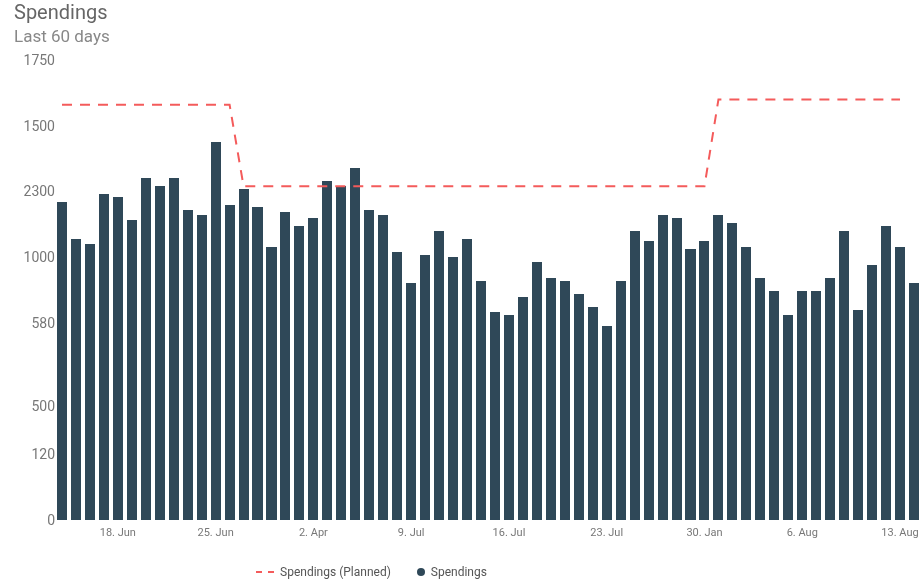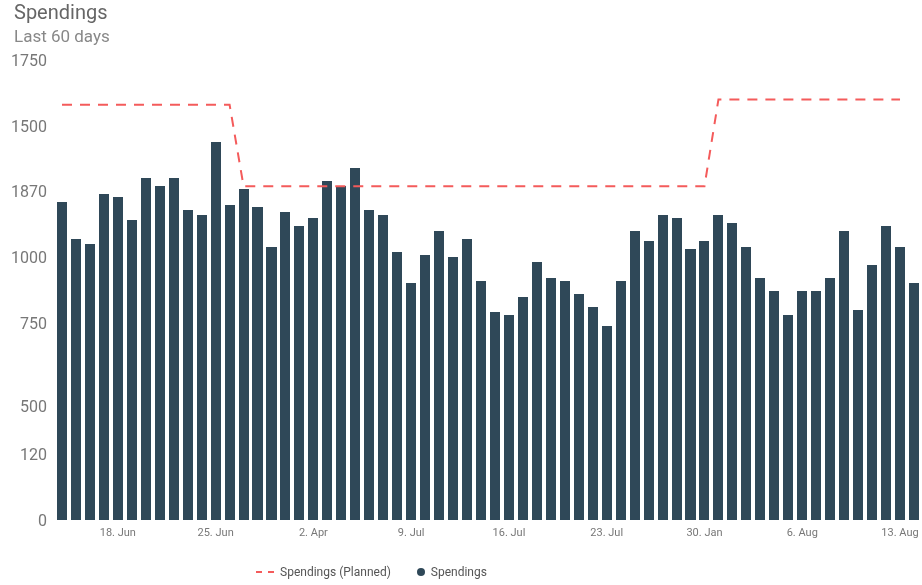--- a/index.html
+++ b/index.html
@@ -1,20 +1,20 @@
 <!DOCTYPE html>
 <html><head>
 <meta charset="utf-8">
 <style>
   html,body{margin:0;padding:0;background:#fff;font-family:-apple-system,BlinkMacSystemFont,"Segoe UI",Roboto,sans-serif;color:#666;}
   .container{width:743px;height:585px;position:relative;box-sizing:border-box;text-decoration:underline;}
   .title{position:absolute;left:14px;top:0;font-size:20px;color:#666;font-weight:400;}
   .subtitle{position:absolute;left:14px;top:26px;font-size:17px;color:#888;}
   .plot-area{position:absolute;left:55px;top:60px;width:852px;height:460px;}
-  .y-tick{position:absolute;right:100%;margin-right:8px;font-size:16px;color:#777;transform:translateY(-50%);}
+  .y-tick{position:absolute;right:100%;margin-right:0;font-size:14px;color:#777;transform:translateY(-50%);}
   .x-tick{position:absolute;top:100%;margin-top:6px;font-size:11px;color:#777;transform:translateX(-50%);white-space:nowrap;}
   .bars{position:absolute;inset:0;}
   .bar{position:absolute;bottom:0;background:#2f4858;}
   .svg-overlay{position:absolute;inset:0;pointer-events:none;}
   .planned{fill:none;stroke:#f45b5b;stroke-width:2;stroke-dasharray:10 8;}
   .legend{position:absolute;left:0;right:0;bottom:6px;display:flex;justify-content:center;gap:26px;align-items:center;font-size:12px;color:#555;}
   .legend-item{display:flex;align-items:center;gap:6px;}
   .dash-swatch{width:18px;height:0;border-top:2px dashed #f45b5b;}
   .dot-swatch{width:8px;height:8px;border-radius:50%;background:#2f4858;}
 </style>
@@ -89,23 +89,23 @@
         <div class="bar" style="left: 826.021px; width: 10.0564px; height: 294.4px;"></div>
         <div class="bar" style="left: 839.988px; width: 10.0564px; height: 273.371px;"></div>
         <div class="bar" style="left: 853.955px; width: 10.0564px; height: 236.571px;"></div>
       </div>
     <svg class="svg-overlay" id="svg" preserveAspectRatio="none" viewBox="0 0 852 460">
         <path d="M6.983606557377049 44.68571428571431 L20.950819672131146 44.68571428571431 L34.91803278688525 44.68571428571431 L48.885245901639344 44.68571428571431 L62.852459016393446 44.68571428571431 L76.81967213114754 44.68571428571431 L90.78688524590163 44.68571428571431 L104.75409836065573 44.68571428571431 L118.72131147540983 44.68571428571431 L132.68852459016395 44.68571428571431 L146.65573770491804 44.68571428571431 L160.62295081967213 44.68571428571431 L174.59016393442622 44.68571428571431 L188.55737704918033 126.17142857142858 L202.52459016393442 126.17142857142858 L216.49180327868854 126.17142857142858 L230.45901639344262 126.17142857142858 L244.4262295081967 126.17142857142858 L258.39344262295083 126.17142857142858 L272.360655737705 126.17142857142858 L286.32786885245906 126.17142857142858 L300.29508196721315 126.17142857142858 L314.26229508196724 126.17142857142858 L328.2295081967213 126.17142857142858 L342.1967213114754 126.17142857142858 L356.16393442622956 126.17142857142858 L370.13114754098365 126.17142857142858 L384.09836065573774 126.17142857142858 L398.0655737704918 126.17142857142858 L412.0327868852459 126.17142857142858 L426.00000000000006 126.17142857142858 L439.96721311475414 126.17142857142858 L453.93442622950823 126.17142857142858 L467.9016393442623 126.17142857142858 L481.8688524590164 126.17142857142858 L495.83606557377055 126.17142857142858 L509.80327868852464 126.17142857142858 L523.7704918032787 126.17142857142858 L537.7377049180328 126.17142857142858 L551.7049180327868 126.17142857142858 L565.672131147541 126.17142857142858 L579.639344262295 126.17142857142858 L593.6065573770492 126.17142857142858 L607.5737704918033 126.17142857142858 L621.5409836065573 126.17142857142858 L635.5081967213115 126.17142857142858 L649.4754098360655 126.17142857142858 L663.4426229508197 39.428571428571445 L677.4098360655737 39.428571428571445 L691.3770491803278 39.428571428571445 L705.344262295082 39.428571428571445 L719.311475409836 39.428571428571445 L733.2786885245902 39.428571428571445 L747.2459016393442 39.428571428571445 L761.2131147540983 39.428571428571445 L775.1803278688525 39.428571428571445 L789.1475409836065 39.428571428571445 L803.1147540983607 39.428571428571445 L817.0819672131147 39.428571428571445 L831.0491803278688 39.428571428571445 L845.016393442623 39.428571428571445 " class="planned"></path>
       </svg>
   <div class="y-tick" style="top: 460px;">0</div>
       <div class="y-tick" style="top: 394.286px;">120</div>
       <div class="y-tick" style="top: 346px;">500</div>
-      <div class="y-tick" style="top: 262.857px;">750</div>
+      <div class="y-tick" style="top: 262.857px;">580</div>
       <div class="y-tick" style="top: 197.143px;">1000</div>
-      <div class="y-tick" style="top: 131.429px;">1870</div>
+      <div class="y-tick" style="top: 131.429px;">2300</div>
       <div class="y-tick" style="top: 65.7143px;">1500</div>
       <div class="y-tick" style="top: 0px;">1750</div>
       <div class="x-tick" style="left: 62.8525px;">18. Jun</div>
       <div class="x-tick" style="left: 160.623px;">25. Jun</div>
       <div class="x-tick" style="left: 258.393px;">2. Apr</div>
       <div class="x-tick" style="left: 356.164px;">9. Jul</div>
       <div class="x-tick" style="left: 453.934px;">16. Jul</div>
       <div class="x-tick" style="left: 551.705px;">23. Jul</div>
       <div class="x-tick" style="left: 649.475px;">30. Jan</div>
       <div class="x-tick" style="left: 747.246px;">6. Aug</div>

